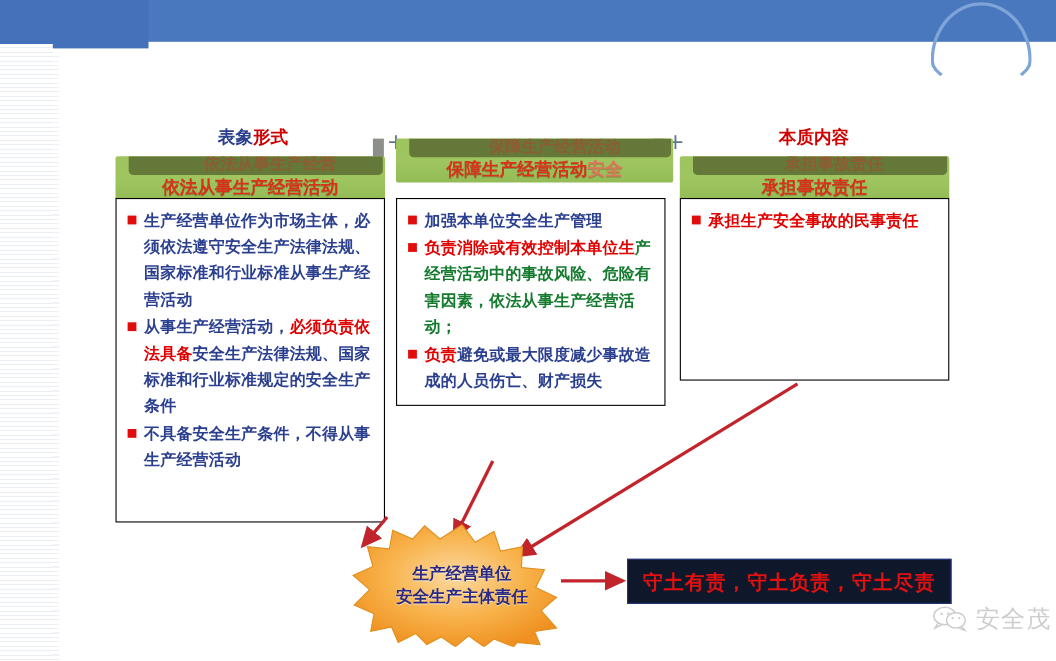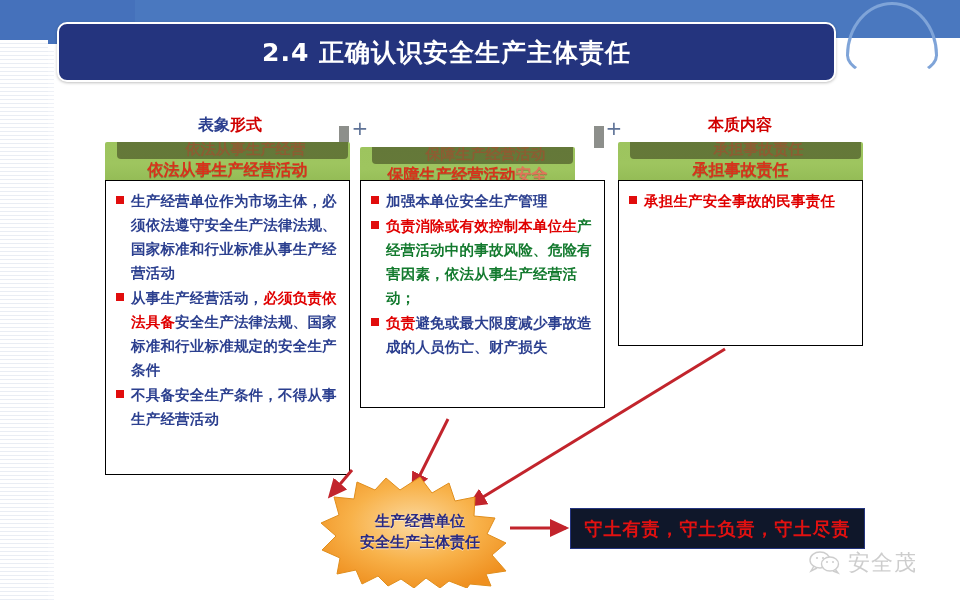--- a/index.html
+++ b/index.html
@@ -104,32 +104,32 @@
     color:#b0462e;opacity:.55;white-space:nowrap;padding-left:36px;
   }
   .green-head .label{
     position:absolute;left:0;right:0;bottom:1px;
     text-align:center;font-size:16px;font-weight:bold;
     color:#d8321b;white-space:nowrap;
     text-shadow:0 1px 0 rgba(90,40,20,.35);
   }
   .green-head .label .soft{color:#e0765a;}
   #green1{left:105px;top:142px;width:245px;}
-  #green2{left:360px;top:147px;width:215px;}
+  #green2{left:360px;top:126px;width:252px;}
   #green3{left:618px;top:142px;width:245px;}
 
   
   .content-box{
     position:absolute;background:#ffffff;
     border:1.5px solid #000000;
     box-sizing:border-box;
     padding:8px 6px 6px 8px;
   }
   #box1{left:105px;top:180px;width:245px;height:295px;}
-  #box2{left:360px;top:180px;width:245px;height:228px;}
+  #box2{left:360px;top:180px;width:245px;height:189px;}
   #box3{left:618px;top:180px;width:245px;height:166px;}
 
   .bullet-row{
     display:flex;align-items:flex-start;
     margin-bottom:1px;
   }
   .bullet-sq{
     flex:0 0 auto;width:8px;height:8px;background:#e10d0d;
     margin:7px 7px 0 2px;
   }
@@ -174,41 +174,38 @@
     display:flex;align-items:center;justify-content:center;
     box-sizing:border-box;
   }
   .slogan-text{
     font-size:18px;font-weight:bold;color:#e11111;
     letter-spacing:1px;white-space:nowrap;
   }
 
   
   .watermark{
-    position:absolute;left:808px;top:548px;
+    position:absolute;left:847px;top:548px;
     display:flex;align-items:center;gap:6px;opacity:.42;
   }
   .wm-text{
     font-size:22px;color:#8a8a8a;font-weight:500;letter-spacing:1px;
   }
 </style>
 </head>
 <body>
 
 <div id="slide">
 
   <div class="top-band"></div>
   <div class="top-band-inner"></div>
   <div class="arc"></div>
   <div class="left-strip"></div>
   <div class="left-strip2"></div>
 
-  <div class="title-bar">
-    <span class="title-text">2.4  正确认识安全生产主体责任</span>
-  </div>
 
   <div class="col-head" id="head1">
     <span class="blue">表象</span><span>形式</span>
   </div>
   <div class="col-head" id="head3">
     <span>本质内容</span>
   </div>
 
   <div class="tab-notch" id="notch1"></div>
   <div class="tab-notch" id="notch2"></div>

